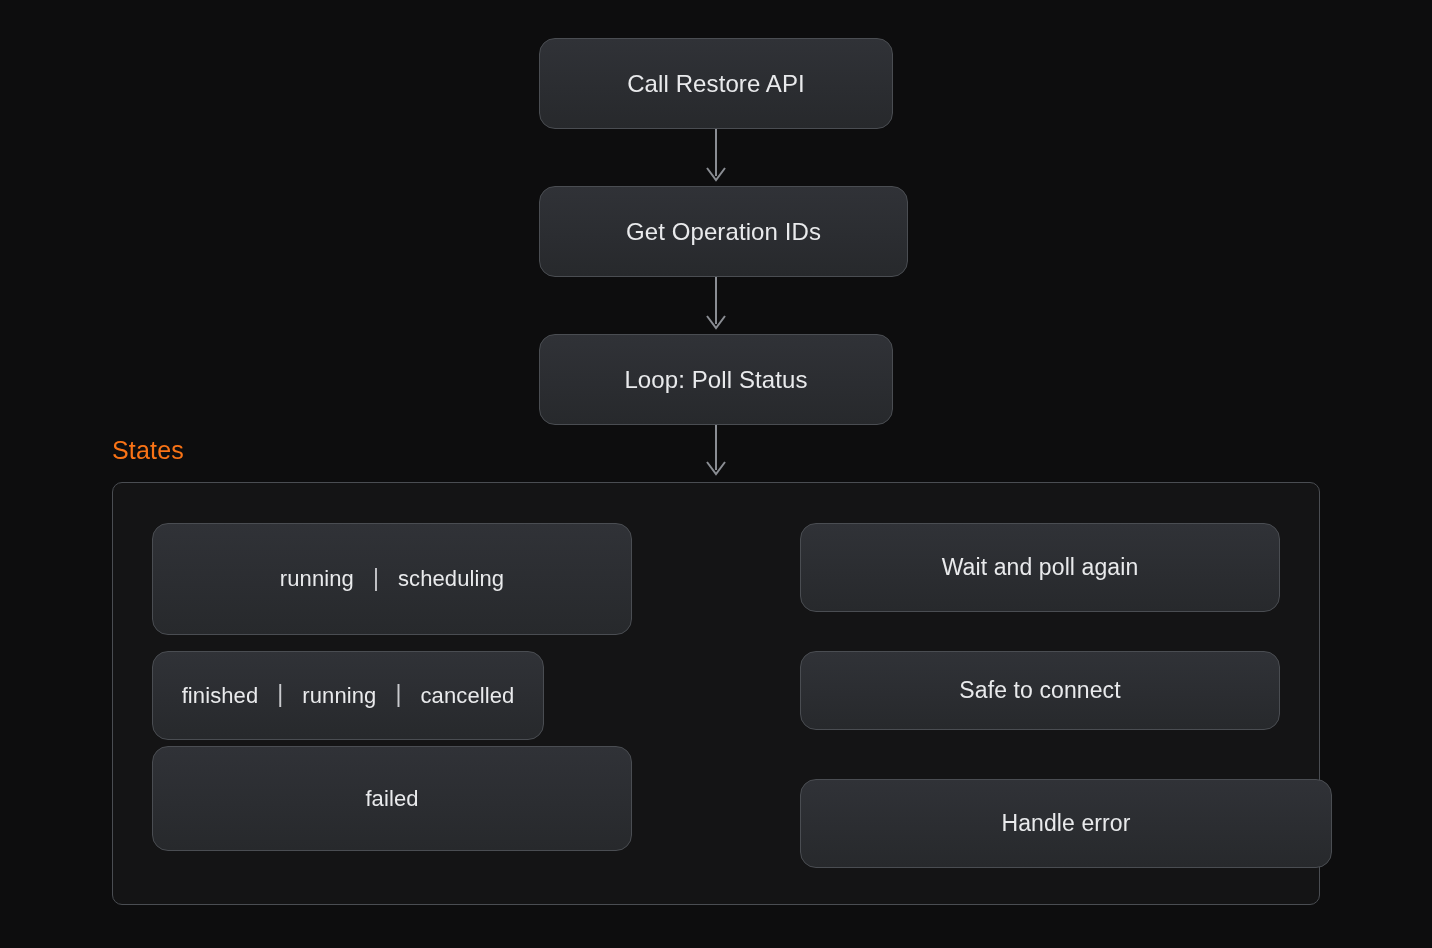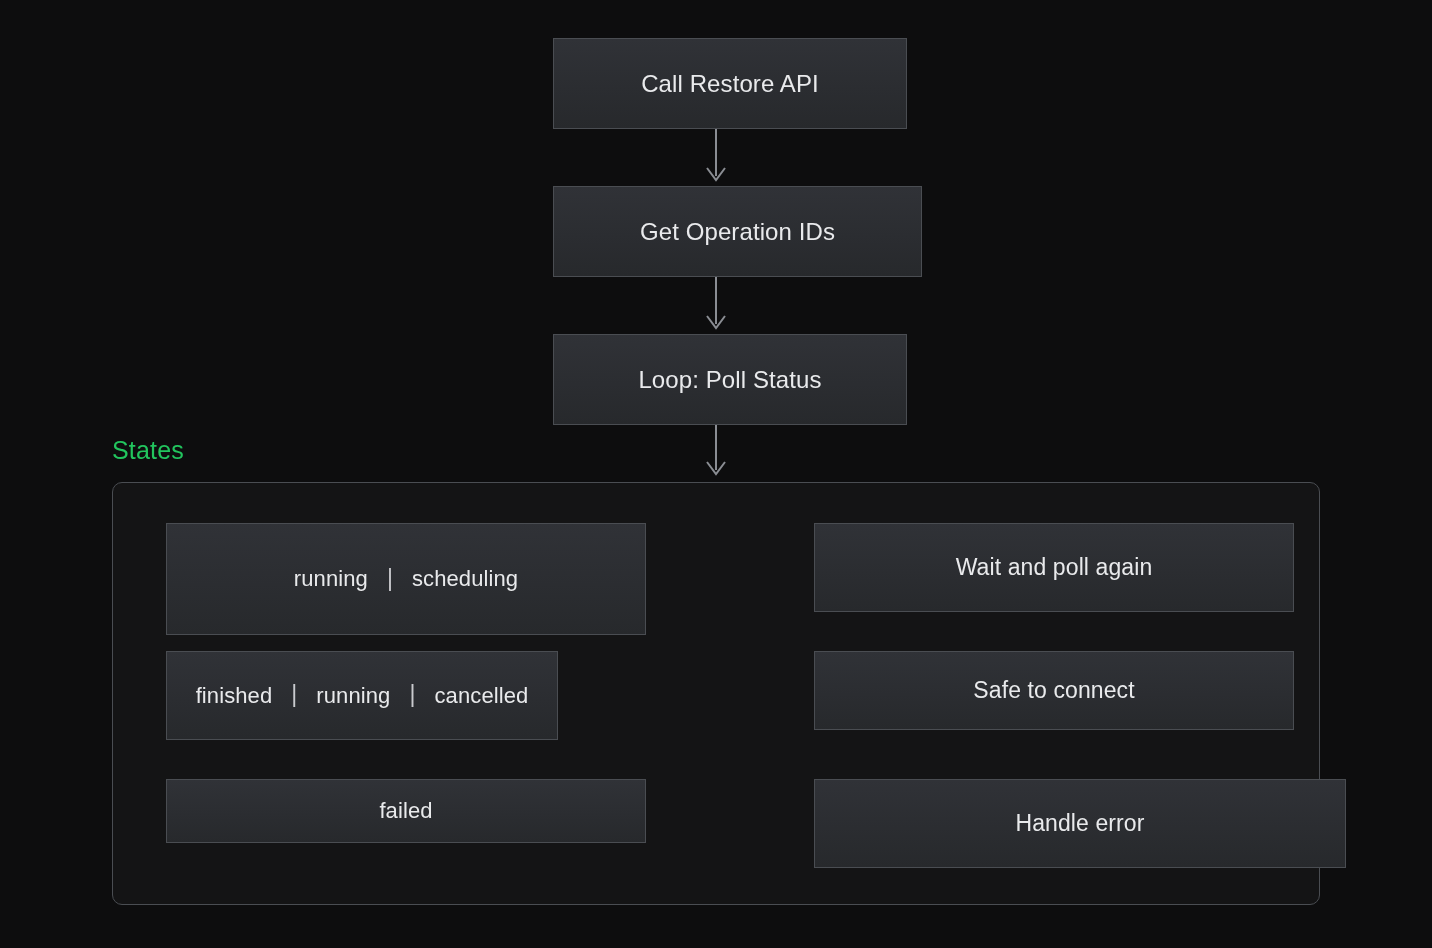--- a/index.html
+++ b/index.html
@@ -14,28 +14,27 @@
     background: #0d0d0e;
     overflow: hidden;
     font-family: "Liberation Sans", sans-serif;
   }
 
   
   .node {
     position: absolute;
     box-sizing: border-box;
     border: 1px solid #4a4d52;
-    border-radius: 0;
+    border-radius: 16px;
     background: linear-gradient(180deg, #303237 0%, #2b2d31 55%, #27292c 100%);
     color: #e9eaec;
     display: flex;
     align-items: center;
     justify-content: center;
     letter-spacing: 0.1px;
-    margin-left: 14px;
   }
   .node .txt {
     display: flex;
     align-items: center;
     justify-content: center;
     white-space: nowrap;
   }
 
   .main-node { font-size: 24px; }
   .state-node { font-size: 22px; }
@@ -62,21 +61,21 @@
     box-sizing: border-box;
     border: 1px solid #4a4d52;
     border-radius: 10px;
     background: #141415;
   }
   #states-label {
     position: absolute;
     left: 112px;
     top: 436px;
     font-size: 25px;
-    color: #22c55e;
+    color: #f97316;
     letter-spacing: 0.2px;
   }
 
   
   #edges {
     position: absolute;
     left: 0;
     top: 0;
     width: 1432px;
     height: 948px;
@@ -176,21 +175,21 @@
       <span class="pipe">|</span>
       <span class="seg">running</span>
       <span class="pipe">|</span>
       <span class="seg">cancelled</span>
     </span>
   </div>
   <div class="node action-node" style="left:800px; top:651px; width:480px; height:79px;">
     <span class="txt">Safe to connect</span>
   </div>
 
-  <div class="node state-node" style="left:152px; top:779px; width:480px; height:64px;">
+  <div class="node state-node" style="left:152px; top:746px; width:480px; height:105px;">
     <span class="txt">
       <span class="seg">failed</span>
     </span>
   </div>
   <div class="node action-node" style="left:800px; top:779px; width:532px; height:89px;">
     <span class="txt">Handle error</span>
   </div>
 
 </div>
 

